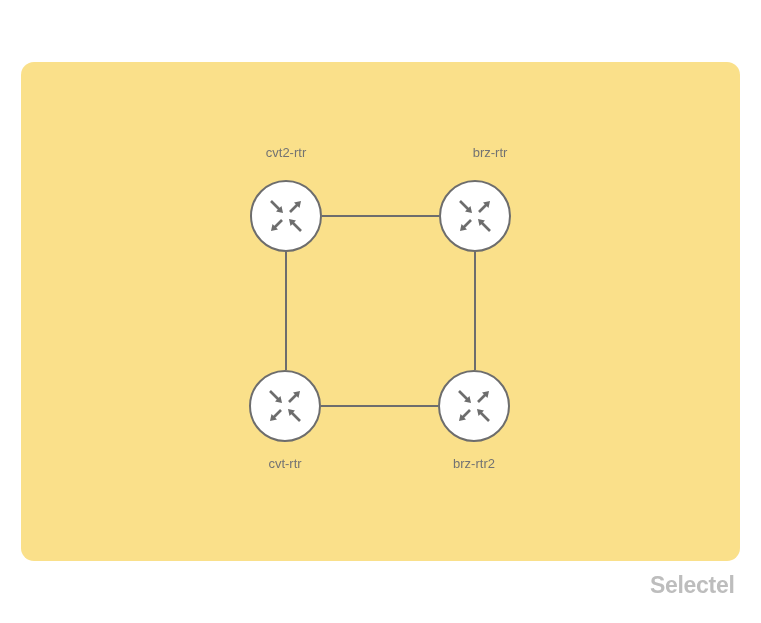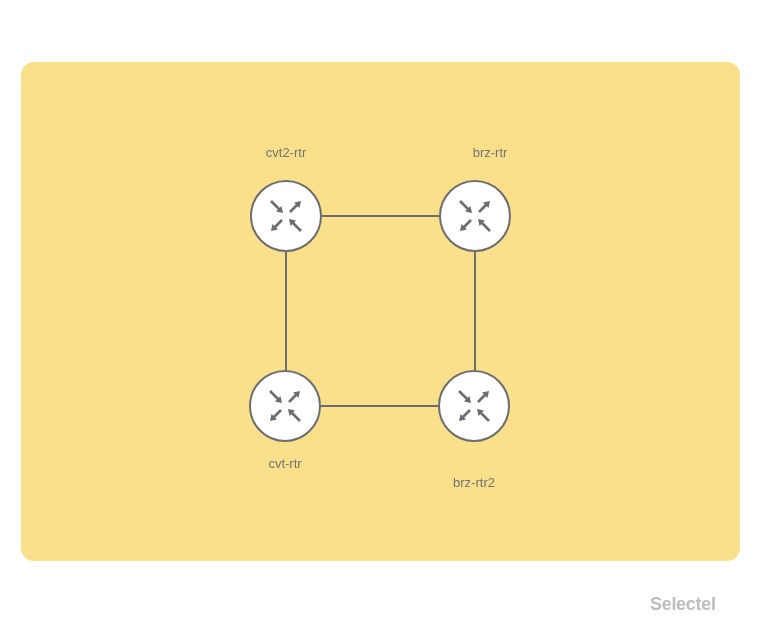--- a/index.html
+++ b/index.html
@@ -1,20 +1,20 @@
 <!DOCTYPE html>
 <html><head>
 <meta charset="utf-8">
 <style>
   html, body { margin:0; padding:0; background:#ffffff; }
   body { width:761px; height:623px; position:relative; overflow:hidden; font-family:"Liberation Sans", sans-serif; }
   .panel { position:absolute; left:21px; top:62px; width:719px; height:499px; border-radius:13px; }
   .diagram { position:absolute; left:0; top:0; width:761px; height:623px; }
   .label { position:absolute; font-size:13px; color:#737373; transform:translateX(-50%); white-space:nowrap; }
-  .brand { position:absolute; left:650px; top:594px; font-size:18px; font-weight:bold; color:#bdbdbd; letter-spacing:-0.3px; }
+  .brand { position:absolute; left:650px; top:572px; font-size:23px; font-weight:bold; color:#bdbdbd; letter-spacing:-0.3px; }
 </style>
 </head>
 <body>
 
 <div class="panel" id="panel" style="background: rgb(250, 224, 138);"></div>
 
 <svg class="diagram" width="761" height="623" viewBox="0 0 761 623">
   <defs>
     <g id="router-arrows">
 
@@ -51,15 +51,15 @@
   </g>
   <g transform="translate(474,406)">
     <circle r="35" fill="#ffffff" stroke="#6d6d6d" stroke-width="2"></circle>
     <use href="#router-arrows"></use>
   </g>
 </svg>
 
 <div class="label" style="left:286px; top:145px;">cvt2-rtr</div>
 <div class="label" style="left:475px; top:145px;margin-left:15px;">brz-rtr</div>
 <div class="label" style="left:285px; top:456px;">cvt-rtr</div>
-<div class="label" style="left:474px; top:456px;margin-top:19px;">brz-rtr2</div>
+<div class="label" style="left:474px; top:456px;">brz-rtr2</div>
 
 <div class="brand">Selectel</div>
 
 </body></html>

